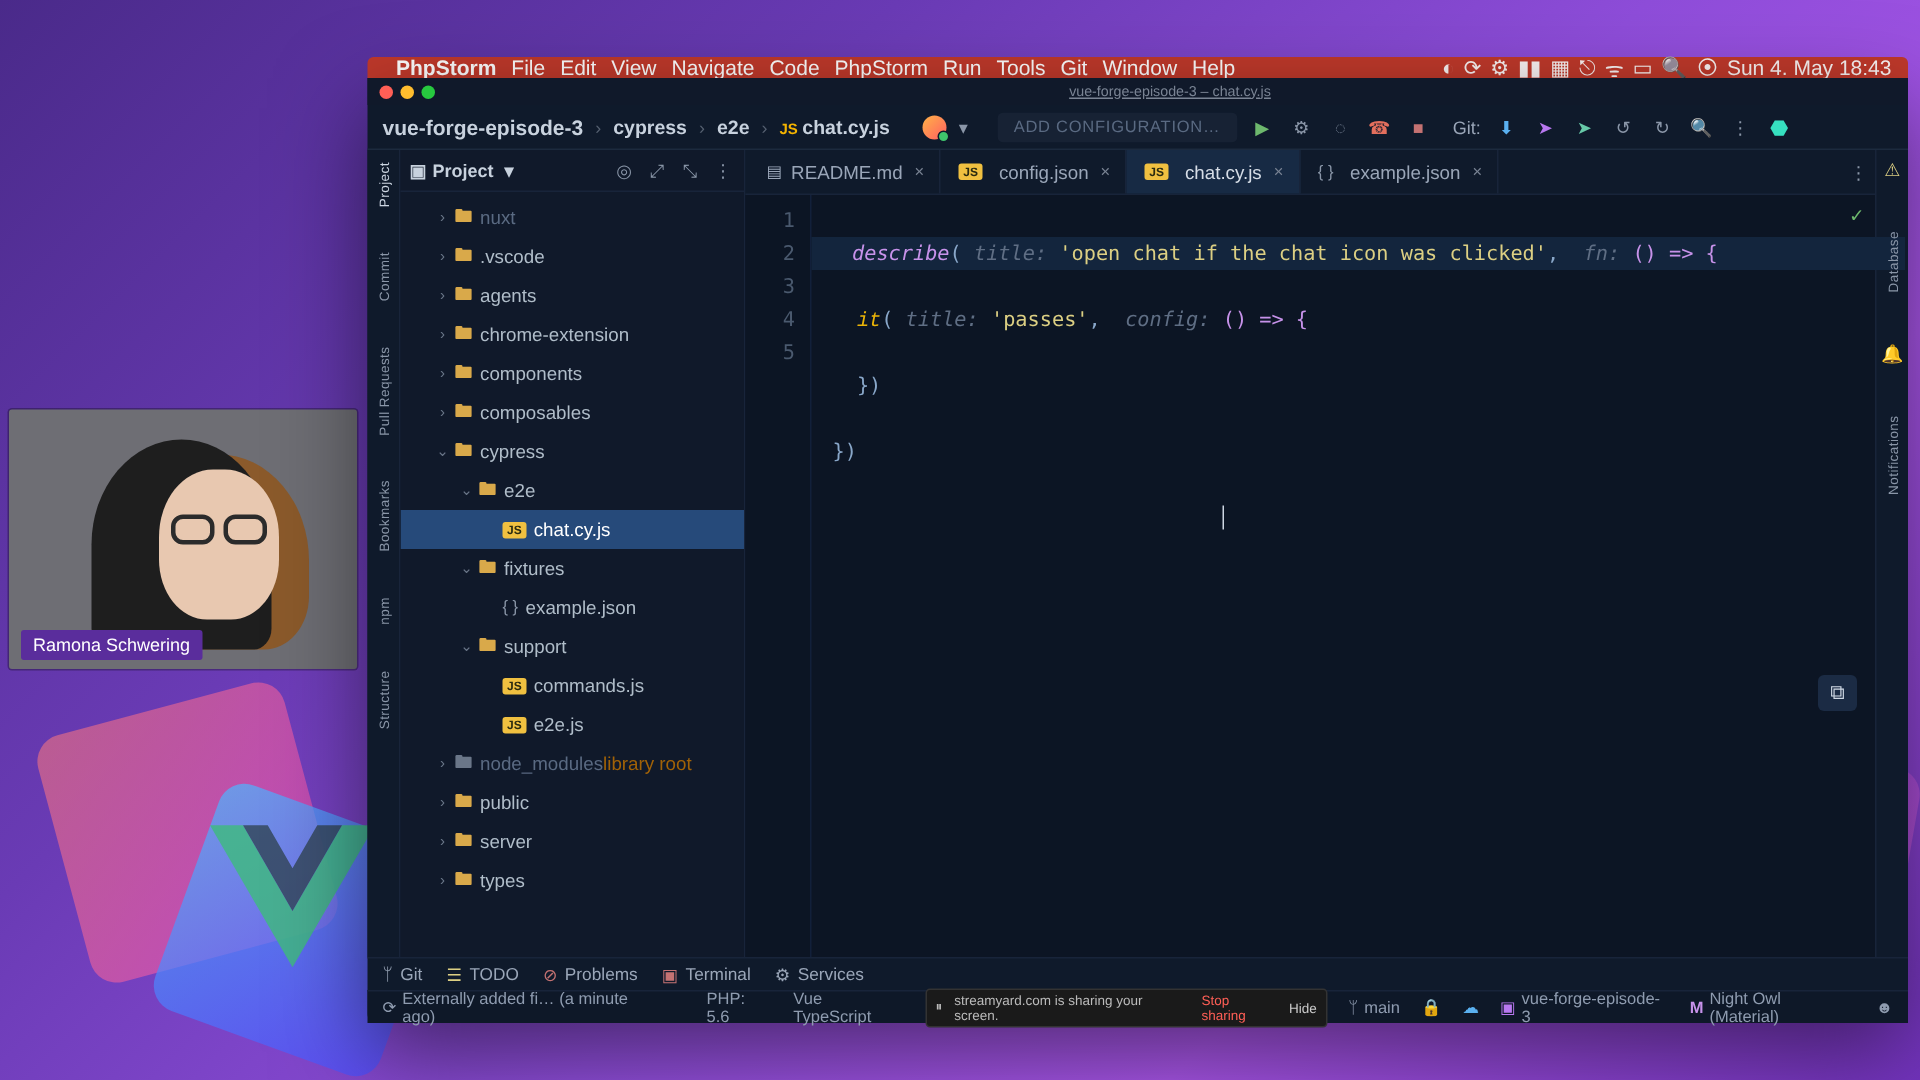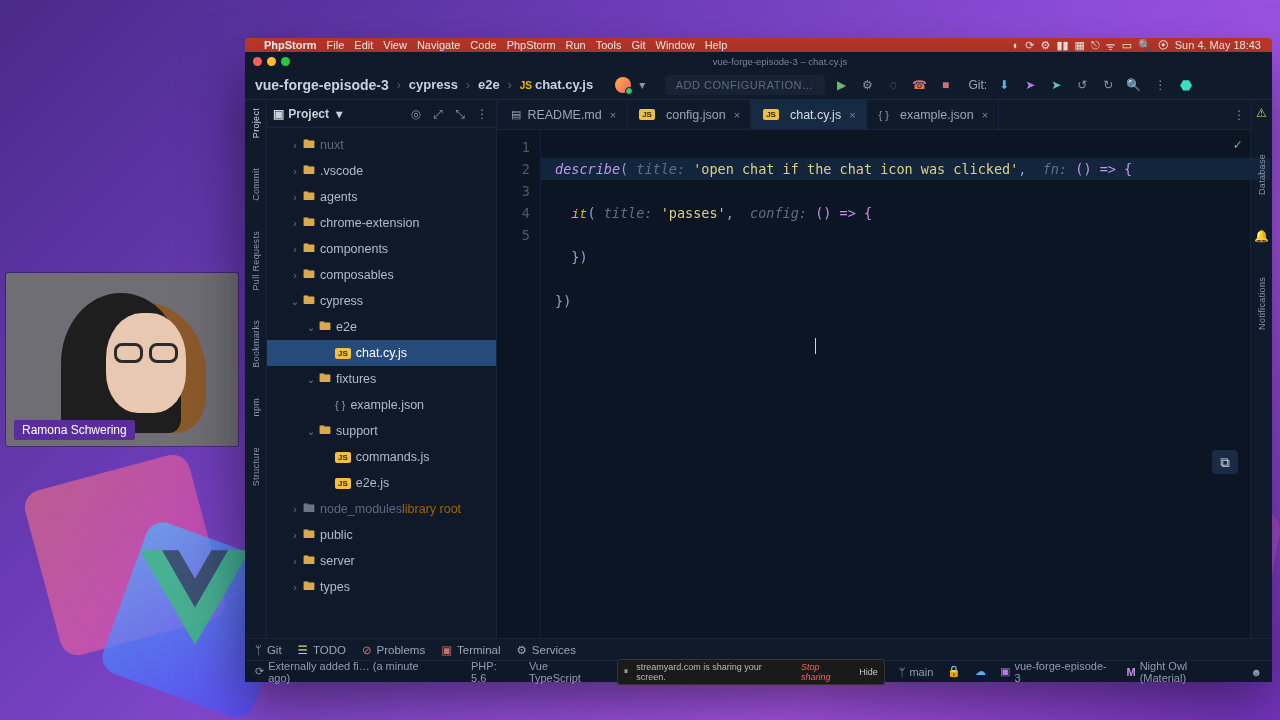--- a/index.html
+++ b/index.html
@@ -28,42 +28,42 @@
   .webcam .glasses span { flex:1; border:3px solid #2b2b2b; border-radius:8px; }
   .webcam .name-tag {
     position:absolute; left:8px; bottom:6px;
     background:#5a2d9c; color:#fff; font-size:12px; padding:3px 8px; border-radius:2px;
   }
 
   
   .mac-menubar {
     position:absolute; left:245px; top:38px; right:8px; height:14px;
     background:#c0392b; color:#fff; display:flex; align-items:center;
-    font-size:11px; padding:0 8px; border-radius:4px 4px 0 0;
+    font-size:14px; padding:0 8px; border-radius:4px 4px 0 0;
   }
   .mac-menubar .apple { font-size:10px; margin-right:6px; }
   .mac-menubar .m { margin:0 5px; cursor:default; }
   .mac-menubar .spacer { flex:1; }
   .mac-menubar .r { margin:0 3px; opacity:.95; }
 
   
   .ide {
     position:absolute; left:245px; top:52px; right:8px; bottom:38px;
     background:#0f1a2b; color:#b8c5d6; border-radius:0 0 6px 6px;
     display:flex; flex-direction:column; font-size:12px;
     box-shadow:0 20px 60px rgba(0,0,0,.5);
   }
   .titlebar {
     height:18px; display:flex; align-items:center; padding:0 8px; gap:6px;
     background:#10192a; font-size:9.5px; color:#7a8494;
   }
   .traffic { display:flex; gap:5px; }
   .traffic span { width:9px; height:9px; border-radius:50%; }
   .tl-close{background:#ff5f56;} .tl-min{background:#ffbd2e;} .tl-max{background:#27c93f;}
-  .titlebar .title { flex:1; text-align:center; }
+  .titlebar .title { flex:1; text-align:center;text-decoration:underline; }
 
   .navbar {
     height:30px; display:flex; align-items:center; padding:0 10px; gap:8px;
     border-bottom:1px solid #1c2a3e; font-size:12px;
   }
   .crumb { color:#c8d2de; font-weight:600; font-size:13px; }
   .crumb.proj { font-weight:700; font-size:14px; }
   .crumb-sep { color:#556070; }
   .crumb-file .js-icon { color:#f5b400; margin-right:3px; font-weight:bold; font-size:10px; }
   .add-config {
@@ -140,21 +140,21 @@
 
   .code-wrap { flex:1; display:flex; background:#0c1524; font-family:Menlo,Consolas,monospace; font-size:13.5px; position:relative; }
   .gutter {
     width:44px; text-align:right; padding:6px 10px 0 0; color:#4a596e;
     background:#0c1524; border-right:1px solid #12203a; user-select:none;
   }
   .gutter div { height:22px; line-height:22px; }
   .code { flex:1; padding:6px 0 0 14px; line-height:22px; white-space:pre; color:#c3cddc; }
   .code .line { height:22px; }
   .line.hl { background:#13253d; margin-left:-14px; padding-left:14px; margin-right:-20px; }
-  .kw-desc { color:#c792ea; font-style:italic; }
+  .kw-desc { color:#c792ea; font-style:italic;margin-left:13px; }
   .kw-it { color:#eab308; font-style:italic;font-family:Liberation Mono, monospace; }
   .hint { color:#5f6e84; font-style:italic; }
   .str { color:#dccf83; }
   .url { color:#dccf83; text-decoration:underline; }
   .paren { color:#89a7c9; }
   .cy { color:#7fdbca; font-style:italic; }
   .fn { color:#82aaff; font-style:italic; }
   .arrow { color:#c792ea; }
   .check-mark { position:absolute; right:8px; top:6px; color:#6db86d; font-size:14px; }
   .caret { display:inline-block; width:1px; height:16px; background:#cdd6e2; vertical-align:middle; margin-left:260px; }
@@ -177,21 +177,21 @@
     font-size:11px; color:#8f9cb0; background:#0e1828;
     border-top:1px solid #18243a;
   }
   .statusbar .sb { display:flex; align-items:center; gap:4px; }
   .statusbar .spacer { flex:1; }
   .share-toast {
     background:#1a1a1a; border:1px solid #333; border-radius:3px;
     padding:2px 6px; display:flex; align-items:center; gap:8px;
     font-size:9px; color:#bbb;
   }
-  .share-toast .stop { color:#ff5f56; cursor:pointer;font-style:italic; }
+  .share-toast .stop { color:#ff5f56; cursor:pointer; }
   .share-toast .hide { color:#ccc; cursor:pointer; }
   .sb.branch::before { content:"ᛘ"; color:#8f9cb0; }
   .sb.theme .owl { color:#c792ea; font-weight:bold; }
 </style>
 </head>
 <body>
 
 <div class="bg-shape bg-s2"></div>
 <div class="bg-shape bg-s1"></div>
 <div class="bg-shape bg-s3"></div>

